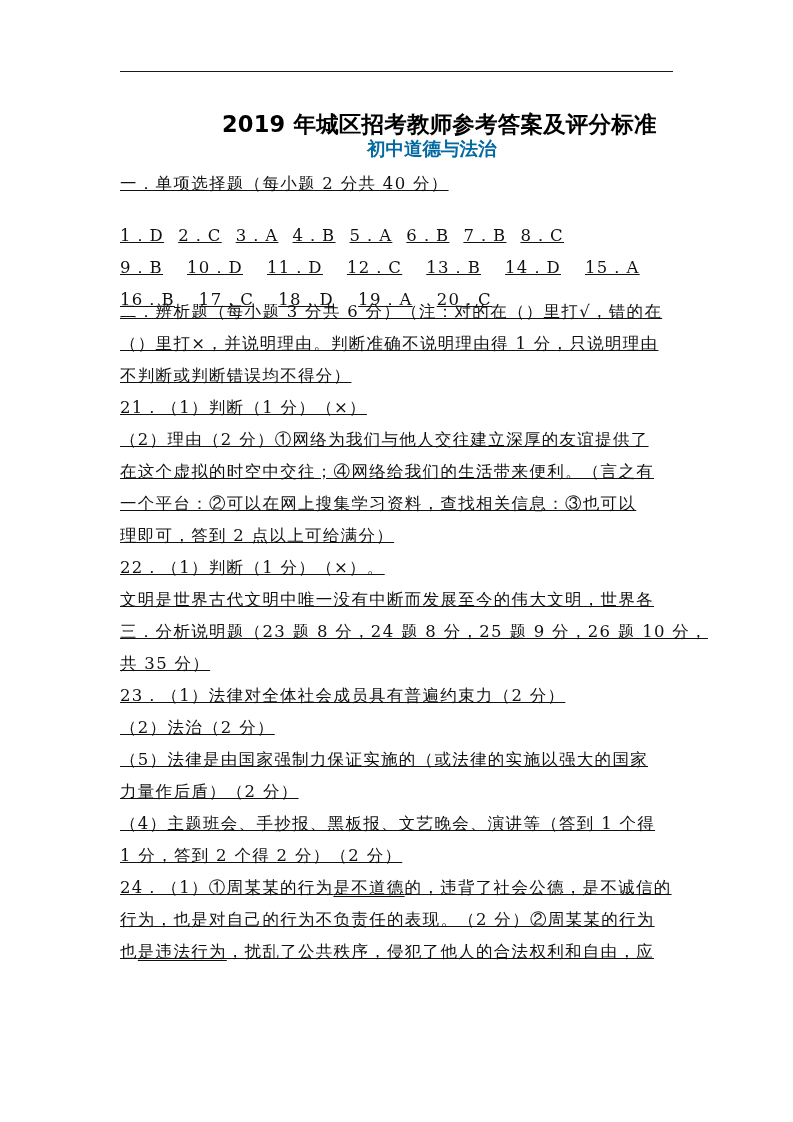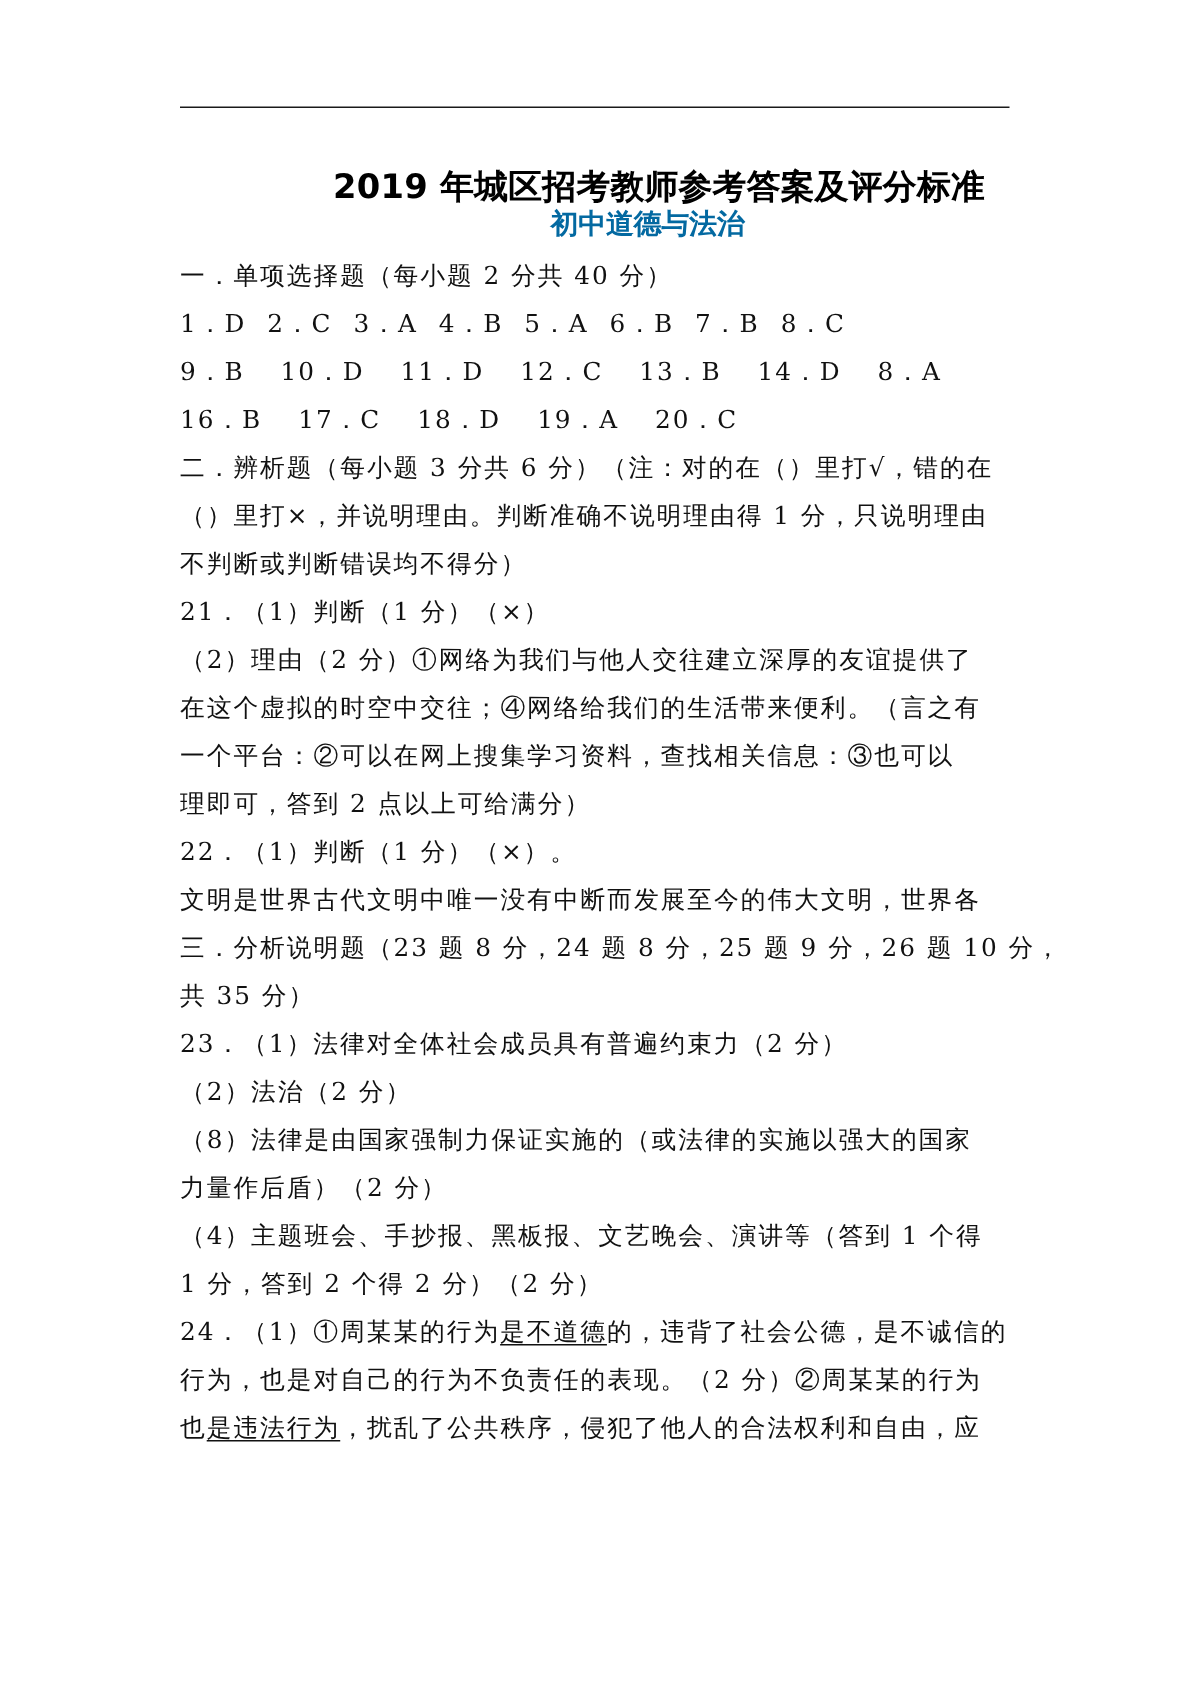--- a/index.html
+++ b/index.html
@@ -2,23 +2,23 @@
 <html><head>
 <meta charset="utf-8">
 <style>
   html, body { margin: 0; padding: 0; background: #ffffff; }
   body { width: 793px; height: 1122px; position: relative; overflow: hidden; color: #111; }
   .page { position: absolute; left: 0; top: 0; width: 793px; height: 1122px; }
   .rule { position: absolute; left: 120px; top: 71px; width: 553px; height: 1px; background: #1a1a1a; }
   .title { position: absolute; left: 222px; top: 96px; font-family: "DejaVu Sans", sans-serif; font-weight: bold; font-size: 22.5px; letter-spacing: 0.2px; white-space: nowrap; color: #000; margin-top: 13px; }
   .subtitle { position: absolute; left: 367px; top: 136px; font-family: "DejaVu Sans", sans-serif; font-weight: bold; font-size: 18.5px; white-space: nowrap; color: #0369a1; }
   .body { position: absolute; left: 120px; top: 168px; width: 560px; font-family: "DejaVu Serif", serif; font-size: 16.5px; line-height: 32px; }
-  .line { height: 32px; white-space: nowrap; letter-spacing: 1.3px; }
+  .line { height: 32px; white-space: nowrap; letter-spacing: 1.3px; text-decoration: underline; }
   .answers { display: flex; }
-  .answers span { display: inline-block; white-space: nowrap; }
+  .answers span { display: inline-block; white-space: nowrap; margin-top: 20px; }
   .row1 span { margin-right: 14px; }
   .row2 span { margin-right: 24px; }
   .row3 span { margin-right: 24px; }
   .u { text-decoration: underline; text-underline-offset: 3px; }
 </style>
 </head>
 <body>
 
 <div class="page">
   <div class="rule"></div>
@@ -38,21 +38,21 @@
       <span>7．B</span>
       <span>8．C</span>
     </div>
     <div class="line answers row2">
       <span>9．B</span>
       <span>10．D</span>
       <span>11．D</span>
       <span>12．C</span>
       <span>13．B</span>
       <span>14．D</span>
-      <span>8．A</span>
+      <span>15．A</span>
     </div>
     <div class="line answers row3">
       <span>16．B</span>
       <span>17．C</span>
       <span>18．D</span>
       <span>19．A</span>
       <span>20．C</span>
     </div>
 
     <div class="line">二．辨析题（每小题 3 分共 6 分）（注：对的在（）里打√，错的在</div>
@@ -66,21 +66,21 @@
     <div class="line">理即可，答到 2 点以上可给满分）</div>
 
     <div class="line">22．（1）判断（1 分）（×）。</div>
     <div class="line">文明是世界古代文明中唯一没有中断而发展至今的伟大文明，世界各</div>
 
     <div class="line">三．分析说明题（23 题 8 分，24 题 8 分，25 题 9 分，26 题 10 分，</div>
     <div class="line">共 35 分）</div>
 
     <div class="line">23．（1）法律对全体社会成员具有普遍约束力（2 分）</div>
     <div class="line">（2）法治（2 分）</div>
-    <div class="line">（8）法律是由国家强制力保证实施的（或法律的实施以强大的国家</div>
+    <div class="line">（5）法律是由国家强制力保证实施的（或法律的实施以强大的国家</div>
     <div class="line">力量作后盾）（2 分）</div>
     <div class="line">（4）主题班会、手抄报、黑板报、文艺晚会、演讲等（答到 1 个得</div>
     <div class="line">1 分，答到 2 个得 2 分）（2 分）</div>
 
     <div class="line">
       <span>24．（1）①周某某的行为</span><span class="u">是不道德</span><span>的，违背了社会公德，是不诚信的</span>
     </div>
     <div class="line">行为，也是对自己的行为不负责任的表现。（2 分）②周某某的行为</div>
     <div class="line">
       <span>也</span><span class="u">是违法行为</span><span>，扰乱了公共秩序，侵犯了他人的合法权利和自由，应</span>

